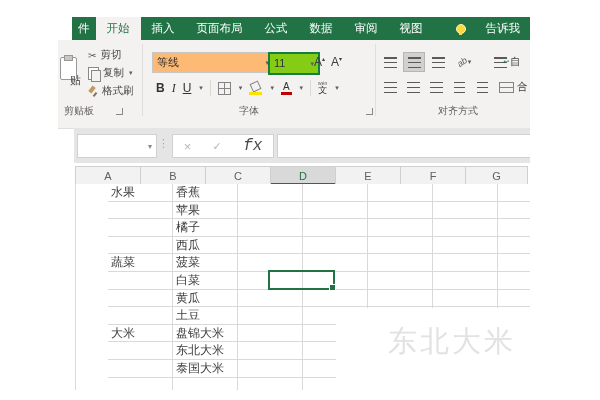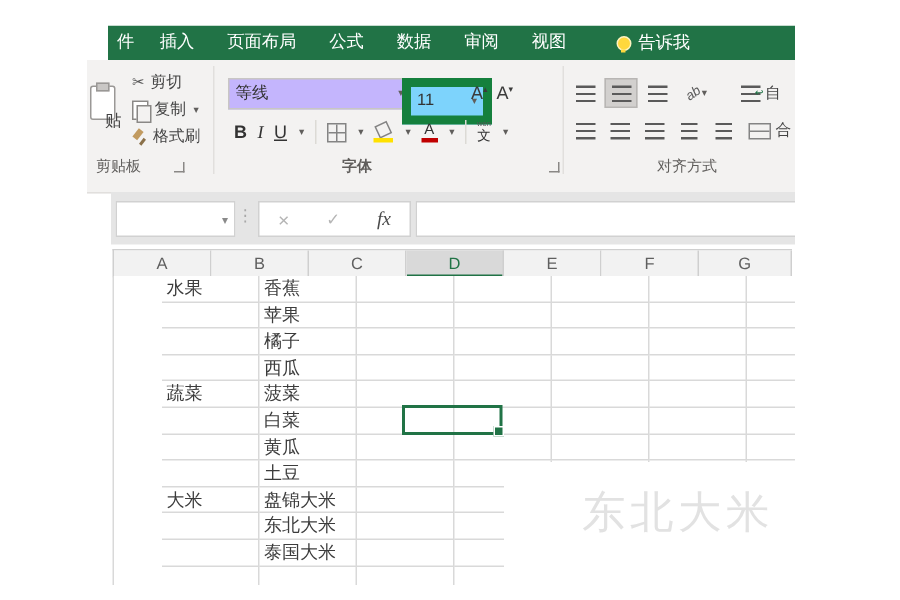--- a/index.html
+++ b/index.html
@@ -7,21 +7,21 @@
        font-family:"Liberation Sans","DejaVu Sans",sans-serif;}
   .shot{position:absolute;left:58px;top:17px;width:472px;height:373px;overflow:hidden;}
 
   
   .tabbar{position:absolute;left:14px;top:0;width:458px;height:23px;background:#217346;
           display:flex;align-items:stretch;color:#fff;font-size:11.5px;white-space:nowrap;}
   .tabstrip{display:flex;align-items:stretch;}
   .tab{padding:0 11px;line-height:23px;}
   .tab:first-child{padding:0 6px;}
   .tab.active{background:#f3f2f1;color:#217346;}
-  .tellme{display:flex;align-items:center;gap:5px;margin-left:22px;}
+  .tellme{display:flex;align-items:center;gap:20px;margin-left:22px;}
   .bulb{width:8px;height:8px;border-radius:50%;background:#ffd83d;border:1px solid #fff3c0;position:relative;}
   .bulb::after{content:"";position:absolute;left:2px;top:8px;width:3px;height:2px;background:#ffd83d;}
 
   
   .ribbon{position:absolute;left:0;top:23px;width:472px;height:88px;background:#f3f2f1;
           border-bottom:1px solid #e1dfdd;font-size:10.5px;color:#444;}
   .vsep{position:absolute;top:4px;height:72px;width:1px;background:#e1dfdd;}
   .grouplabel{position:absolute;top:64px;font-size:10px;color:#605e5c;}
   .launcher{position:absolute;width:6px;height:6px;border-right:1px solid #8a8886;border-bottom:1px solid #8a8886;}
 
@@ -32,23 +32,23 @@
   .clip-row{position:absolute;left:30px;display:flex;align-items:center;gap:4px;height:14px;}
   .scissors{font-size:10px;color:#595959;}
   .copy-icon{width:9px;height:11px;border:1px solid #8a8886;background:#fff;position:relative;}
   .copy-icon::before{content:"";position:absolute;left:2px;top:2px;width:8px;height:10px;border:1px solid #8a8886;background:#f3f2f1;}
   .painter-icon{width:10px;height:12px;position:relative;}
   .painter-icon::before{content:"";position:absolute;left:2px;top:1px;width:4px;height:7px;background:#c19a5f;transform:rotate(38deg);}
   .painter-icon::after{content:"";position:absolute;left:6px;top:7px;width:2px;height:5px;background:#8a7049;transform:rotate(38deg);}
   .car{font-size:7px;color:#605e5c;margin-left:1px;}
 
   
-  .fontbox{position:absolute;left:94px;top:12px;width:112px;height:19px;background:#c4b5fd;border:1px solid #c8c6c4;
+  .fontbox{position:absolute;left:94px;top:12px;width:112px;height:19px;background:#fdba74;border:1px solid #c8c6c4;
            font-size:11px;line-height:17px;padding:0 4px;color:#333;display:flex;justify-content:space-between;align-items:center;}
-  .sizebox{position:absolute;left:210px;top:12px;width:40px;height:19px;background:#7dd3fc;border:6px solid #15803d;
+  .sizebox{position:absolute;left:210px;top:12px;width:40px;height:19px;background:#84cc16;border:2px solid #15803d;
            font-size:11px;line-height:17px;padding:0 4px;color:#333;display:flex;justify-content:space-between;align-items:center;}
   .grow-btns{position:absolute;left:256px;top:12px;display:flex;gap:6px;align-items:center;height:19px;}
   .abtn{font-size:12px;color:#3b3b3b;}
   .abtn i{font-style:normal;font-size:6px;vertical-align:super;color:#3b3b3b;}
   .fontrow2{position:absolute;left:98px;top:38px;display:flex;align-items:center;gap:7px;height:20px;}
   .bold-b{font-weight:700;font-size:12px;color:#333;}
   .ital-i{font-style:italic;font-size:12px;font-family:"Liberation Serif",serif;color:#333;}
   .under-u{text-decoration:underline;font-size:12px;color:#333;}
   .minisep{width:1px;height:16px;background:#dcdad5;}
   .border-icon{width:11px;height:11px;border:1px solid #848484;
@@ -78,21 +78,21 @@
   
   .fstrip{position:absolute;left:16px;top:111px;width:456px;height:35px;background:#e5e5e5;}
   .namebox{position:absolute;left:3px;top:6px;width:70px;height:22px;background:#fff;border:1px solid #d1d1d1;
            display:flex;align-items:center;justify-content:flex-end;padding:0 4px;font-size:11px;color:#333;}
   .nb-car{font-size:8px;color:#8a8a8a;}
   .fdots{position:absolute;left:84px;top:9px;color:#a8a8a8;font-size:11px;}
   .fbtns{position:absolute;left:98px;top:6px;width:100px;height:22px;background:#fff;border:1px solid #d1d1d1;
          display:flex;align-items:center;justify-content:space-around;}
   .fx-cancel{color:#b5b5b5;font-size:13px;}
   .fx-enter{color:#b5b5b5;font-size:11px;}
-  .fx-fx{font-style:italic;font-family:Liberation Serif, serif;font-size:13px;color:#4a4a4a;}
+  .fx-fx{font-style:italic;font-family:Liberation Mono, monospace;font-size:16px;color:#4a4a4a;}
   .finput{position:absolute;left:203px;top:6px;width:250px;height:22px;background:#fff;border:1px solid #d1d1d1;
           font-size:11px;padding:0 4px;color:#333;}
 
   
   .chrow{position:absolute;left:17px;top:149px;height:18px;display:grid;
          grid-template-columns:65px 65px 65px 65px 65px 65px 62px;
          border-top:1px solid #cfcfcf;border-left:1px solid #cfcfcf;}
   .ch{border-right:1px solid #cfcfcf;background:#f2f2f2;text-align:center;font-size:11px;line-height:18px;color:#5f5f5f;}
   .ch.sel{background:#d9d9d9;color:#217346;box-shadow:inset 0 -2px 0 #217346;}
   .grid{position:absolute;left:17px;top:167px;width:452px;display:grid;
@@ -106,20 +106,21 @@
   .watermark{position:absolute;left:330px;top:305px;font-size:29px;letter-spacing:3px;color:#e2e2e2;z-index:6;white-space:nowrap;}
 </style>
 </head>
 <body>
 
 <div class="shot">
 
   <div class="tabbar">
     <span class="tabstrip">
         <span class="tab">件</span>
+        <span class="tab active">开始</span>
         <span class="tab">插入</span>
         <span class="tab">页面布局</span>
         <span class="tab">公式</span>
         <span class="tab">数据</span>
         <span class="tab">审阅</span>
         <span class="tab">视图</span>
       </span>
     <span class="tellme">
       <span class="bulb"></span>
       <span>告诉我</span>
@@ -171,21 +172,21 @@
       <span class="car">▾</span>
       <span class="fontcolor-icon">A</span>
       <span class="car">▾</span>
       <span class="minisep"></span>
       <span class="pinyin-icon">
         <span class="p-top">wén</span>
         <span class="p-bot">文</span>
       </span>
       <span class="car">▾</span>
     </div>
-    <div class="grouplabel" style="left:140px;width:80px;text-align:center;font-weight:bold;">字体</div>
+    <div class="grouplabel" style="left:151px;width:80px;text-align:center;">字体</div>
     <div class="launcher" style="left:308px;top:68px;"></div>
     <div class="vsep" style="left:317px;"></div>
 
     <div class="alignrow" style="left:322px;top:12px;">
       <span class="alignbtn">
           <span class="lines"></span>
         </span>
       <span class="alignbtn sel">
           <span class="lines"></span>
         </span>

